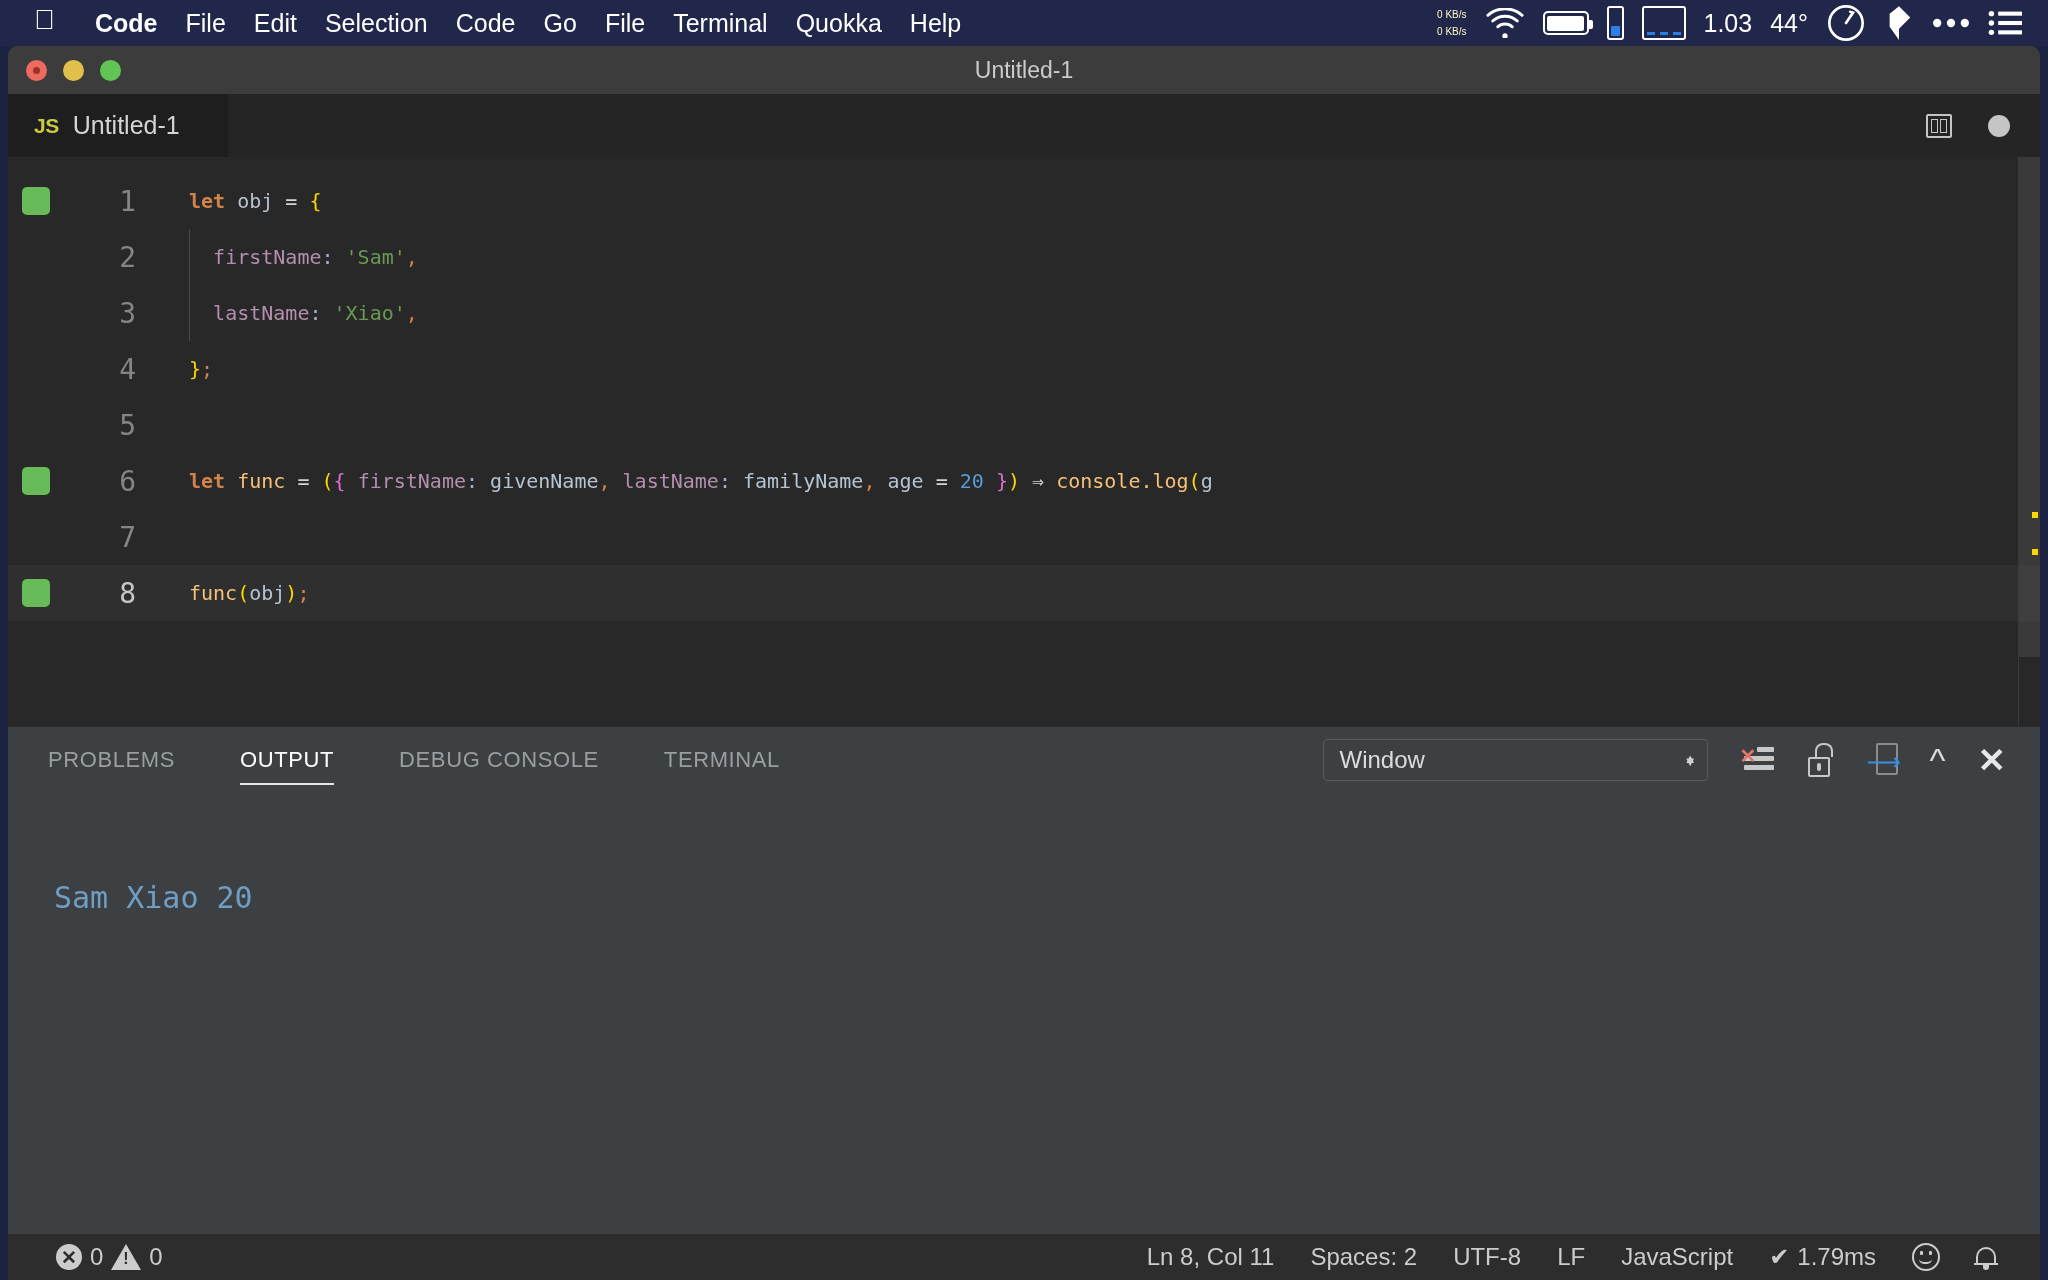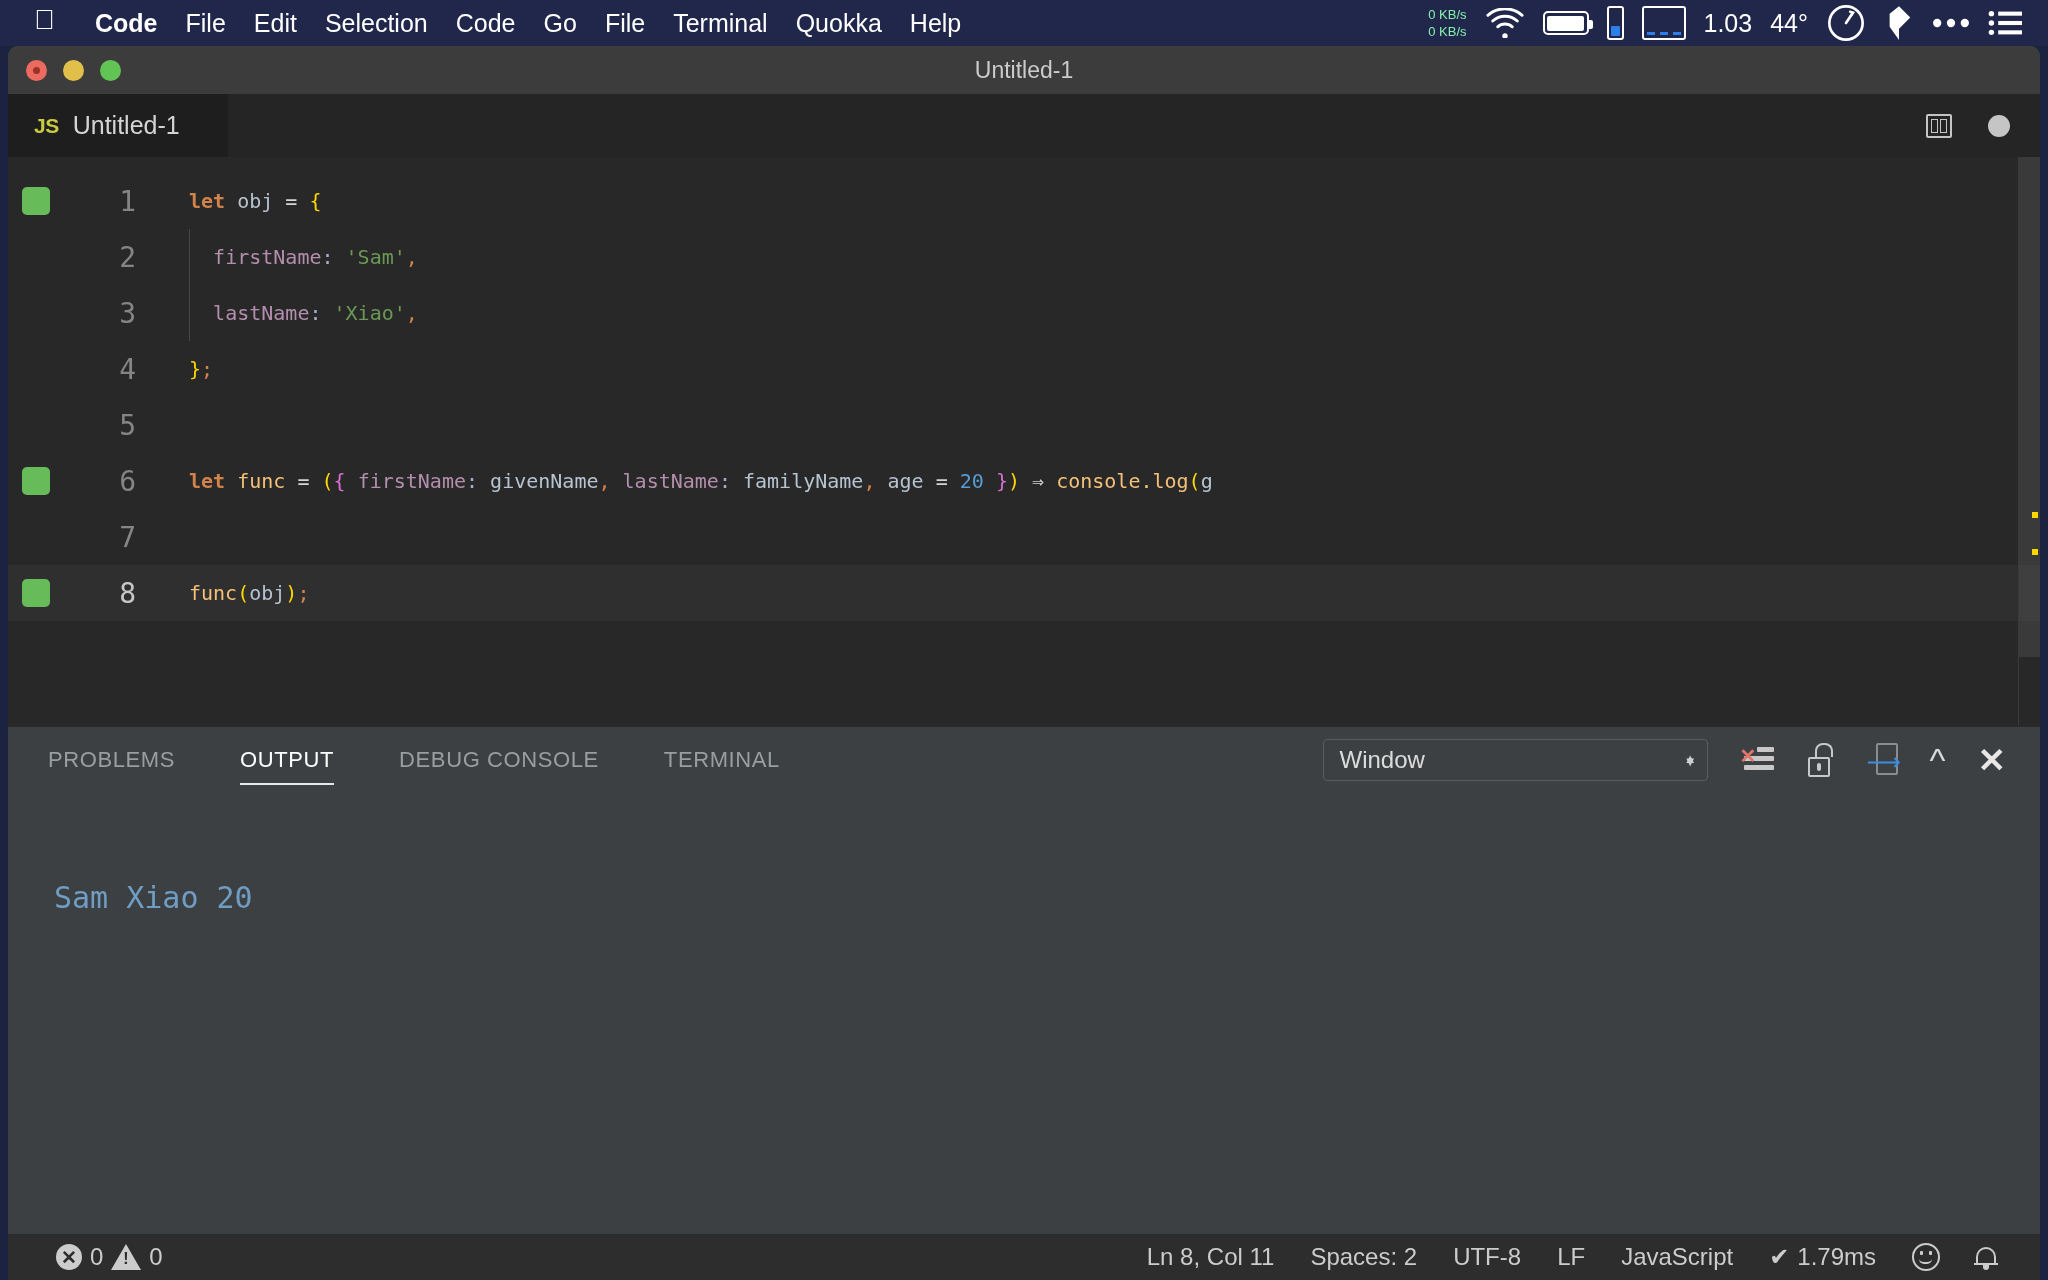--- a/index.html
+++ b/index.html
@@ -27,21 +27,21 @@
   .menu-item {
     padding: 0 14px; font-size: 25px; color: #fff; white-space: nowrap;
   }
   .menu-item.bold { font-weight: bold; text-align: right; }
 
   .menubar-right {
     margin-left: auto; display: flex; align-items: center;
     padding-right: 26px; gap: 18px; height: 100%;
   }
   .net-speed {
-    font-size: 13px; line-height: 17px; text-align: right; color: #86efac;
+    font-size: 10px; line-height: 17px; text-align: right; color: #fef9c3;
     font-family: "Liberation Sans", sans-serif;
   }
   .mb-icon { display: flex; align-items: center; color: #fff; }
   .mb-text { font-size: 25px; color: #fff; }
 
   
   .battery {
     width: 46px; height: 24px; border: 2.5px solid #fff; border-radius: 5px;
     position: relative; display: flex; align-items: center; padding: 2.5px;
   }

